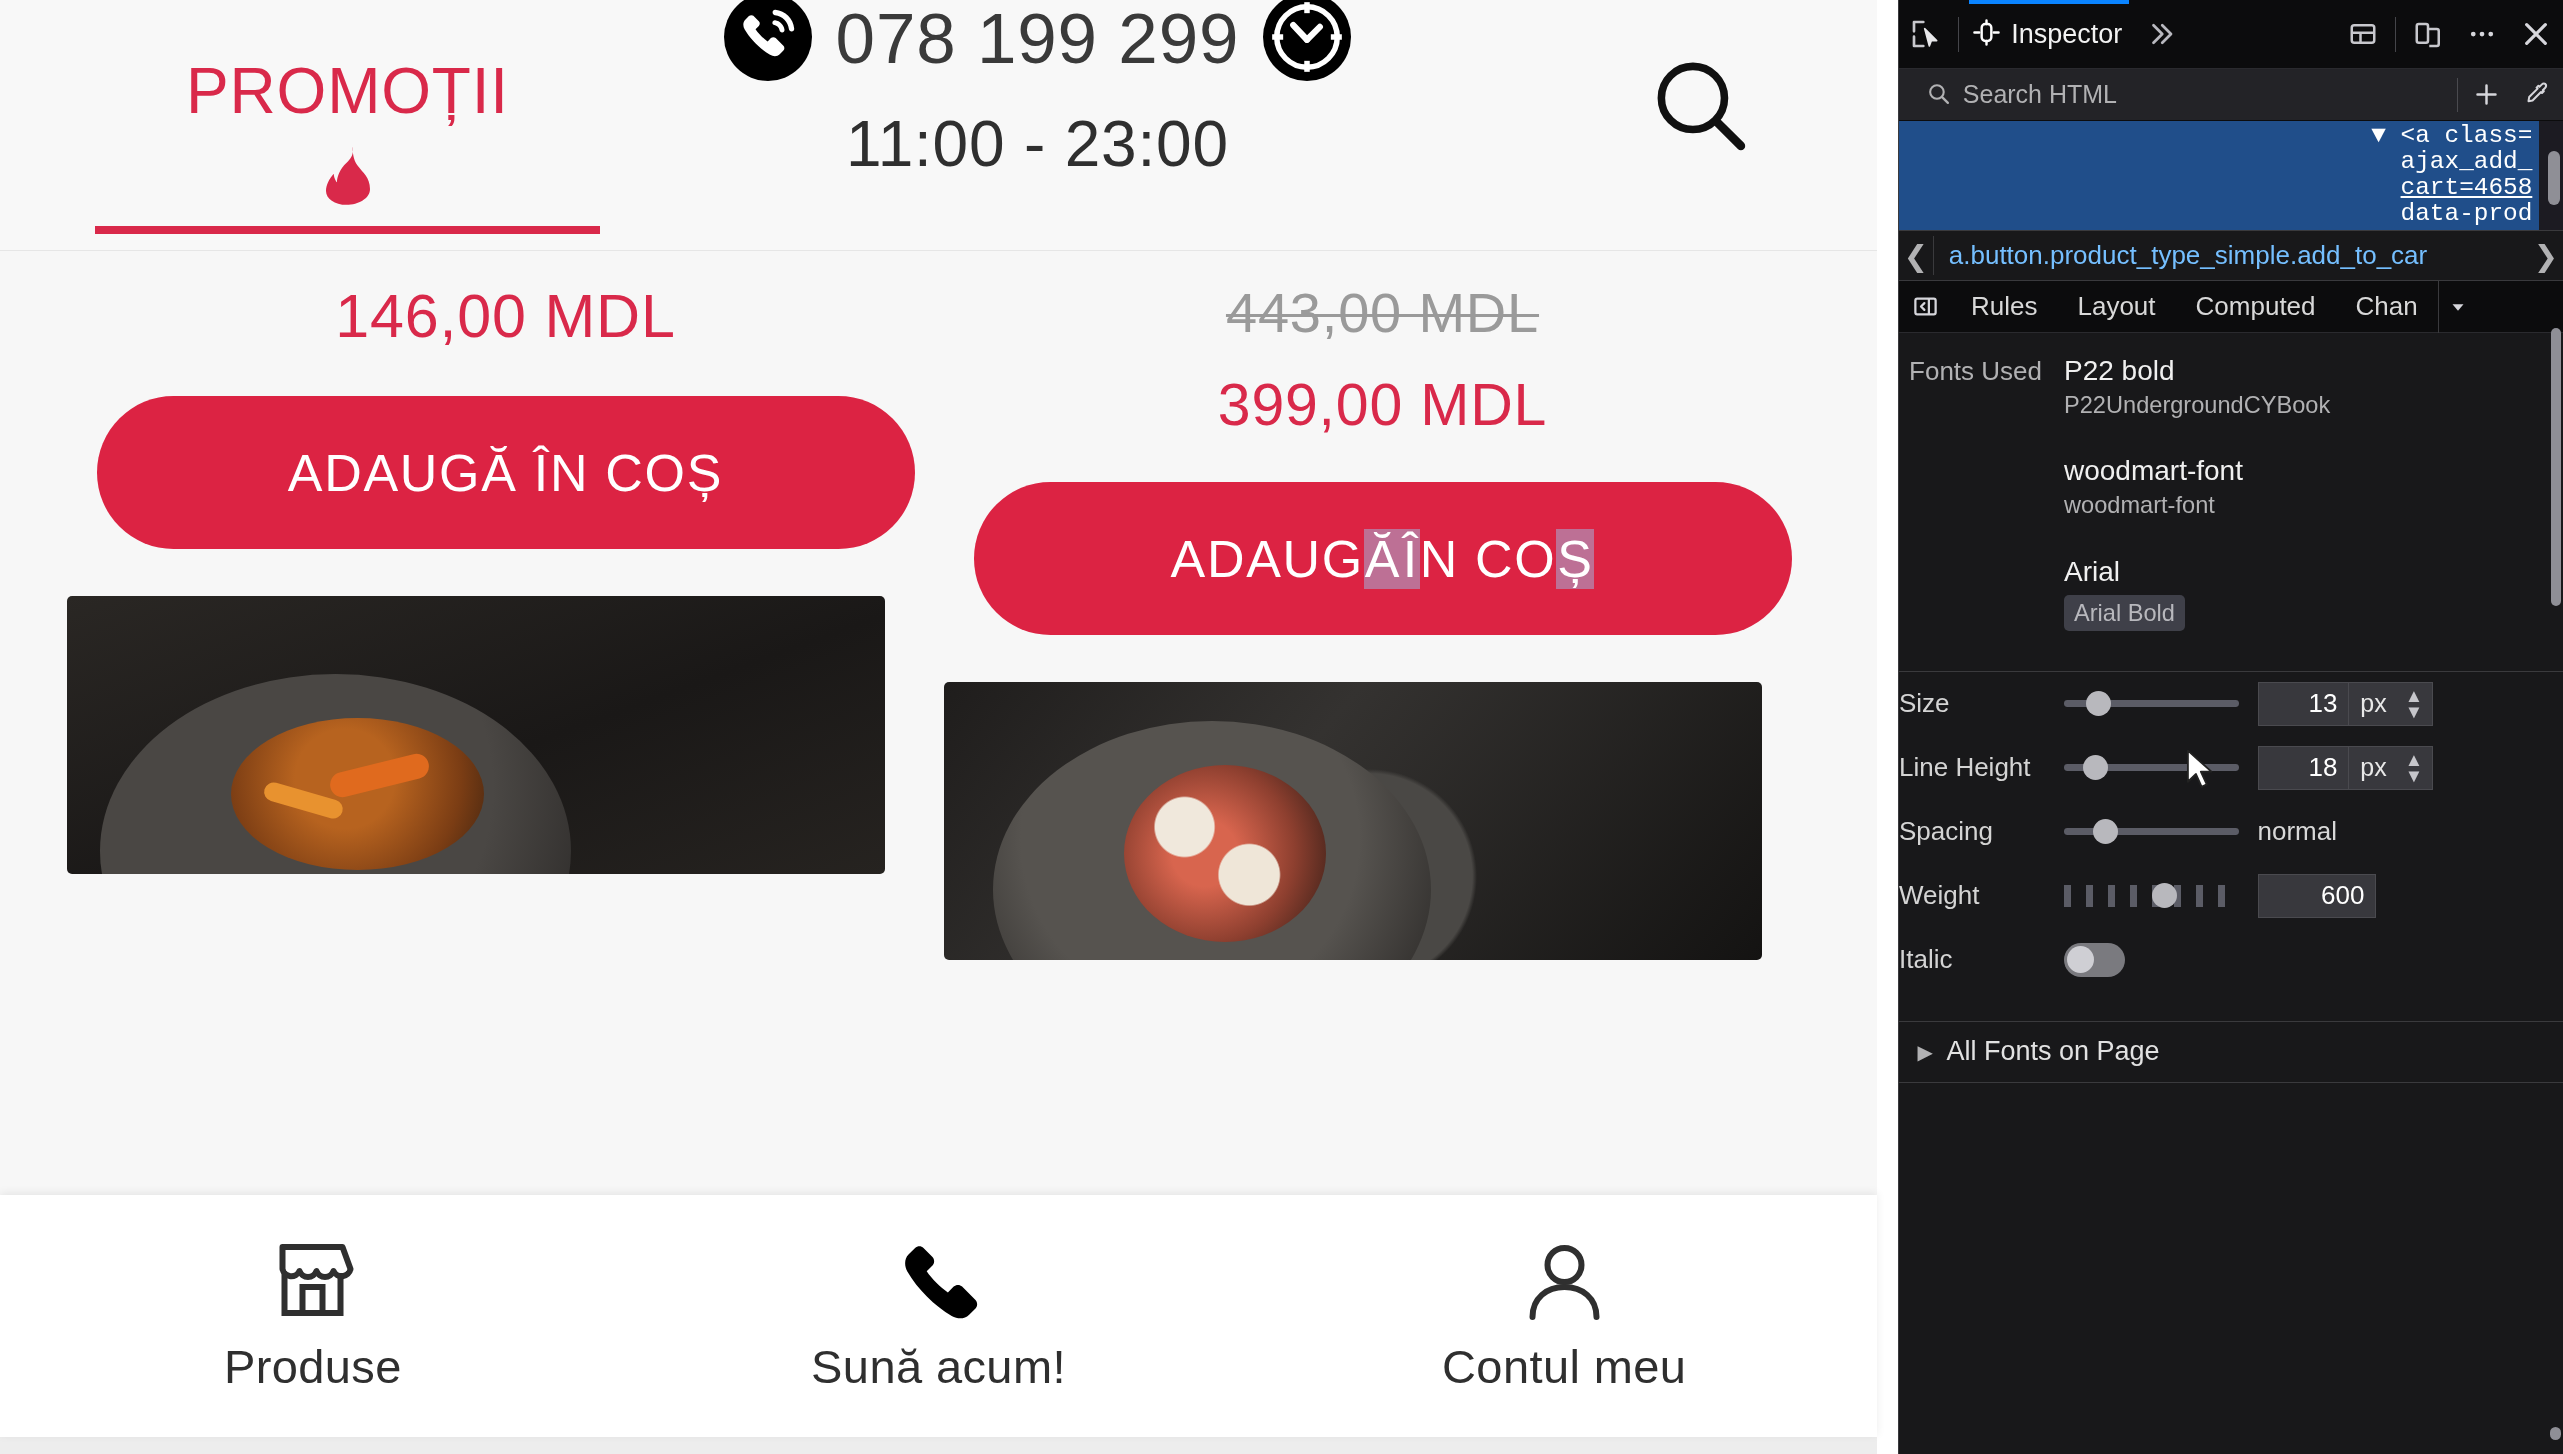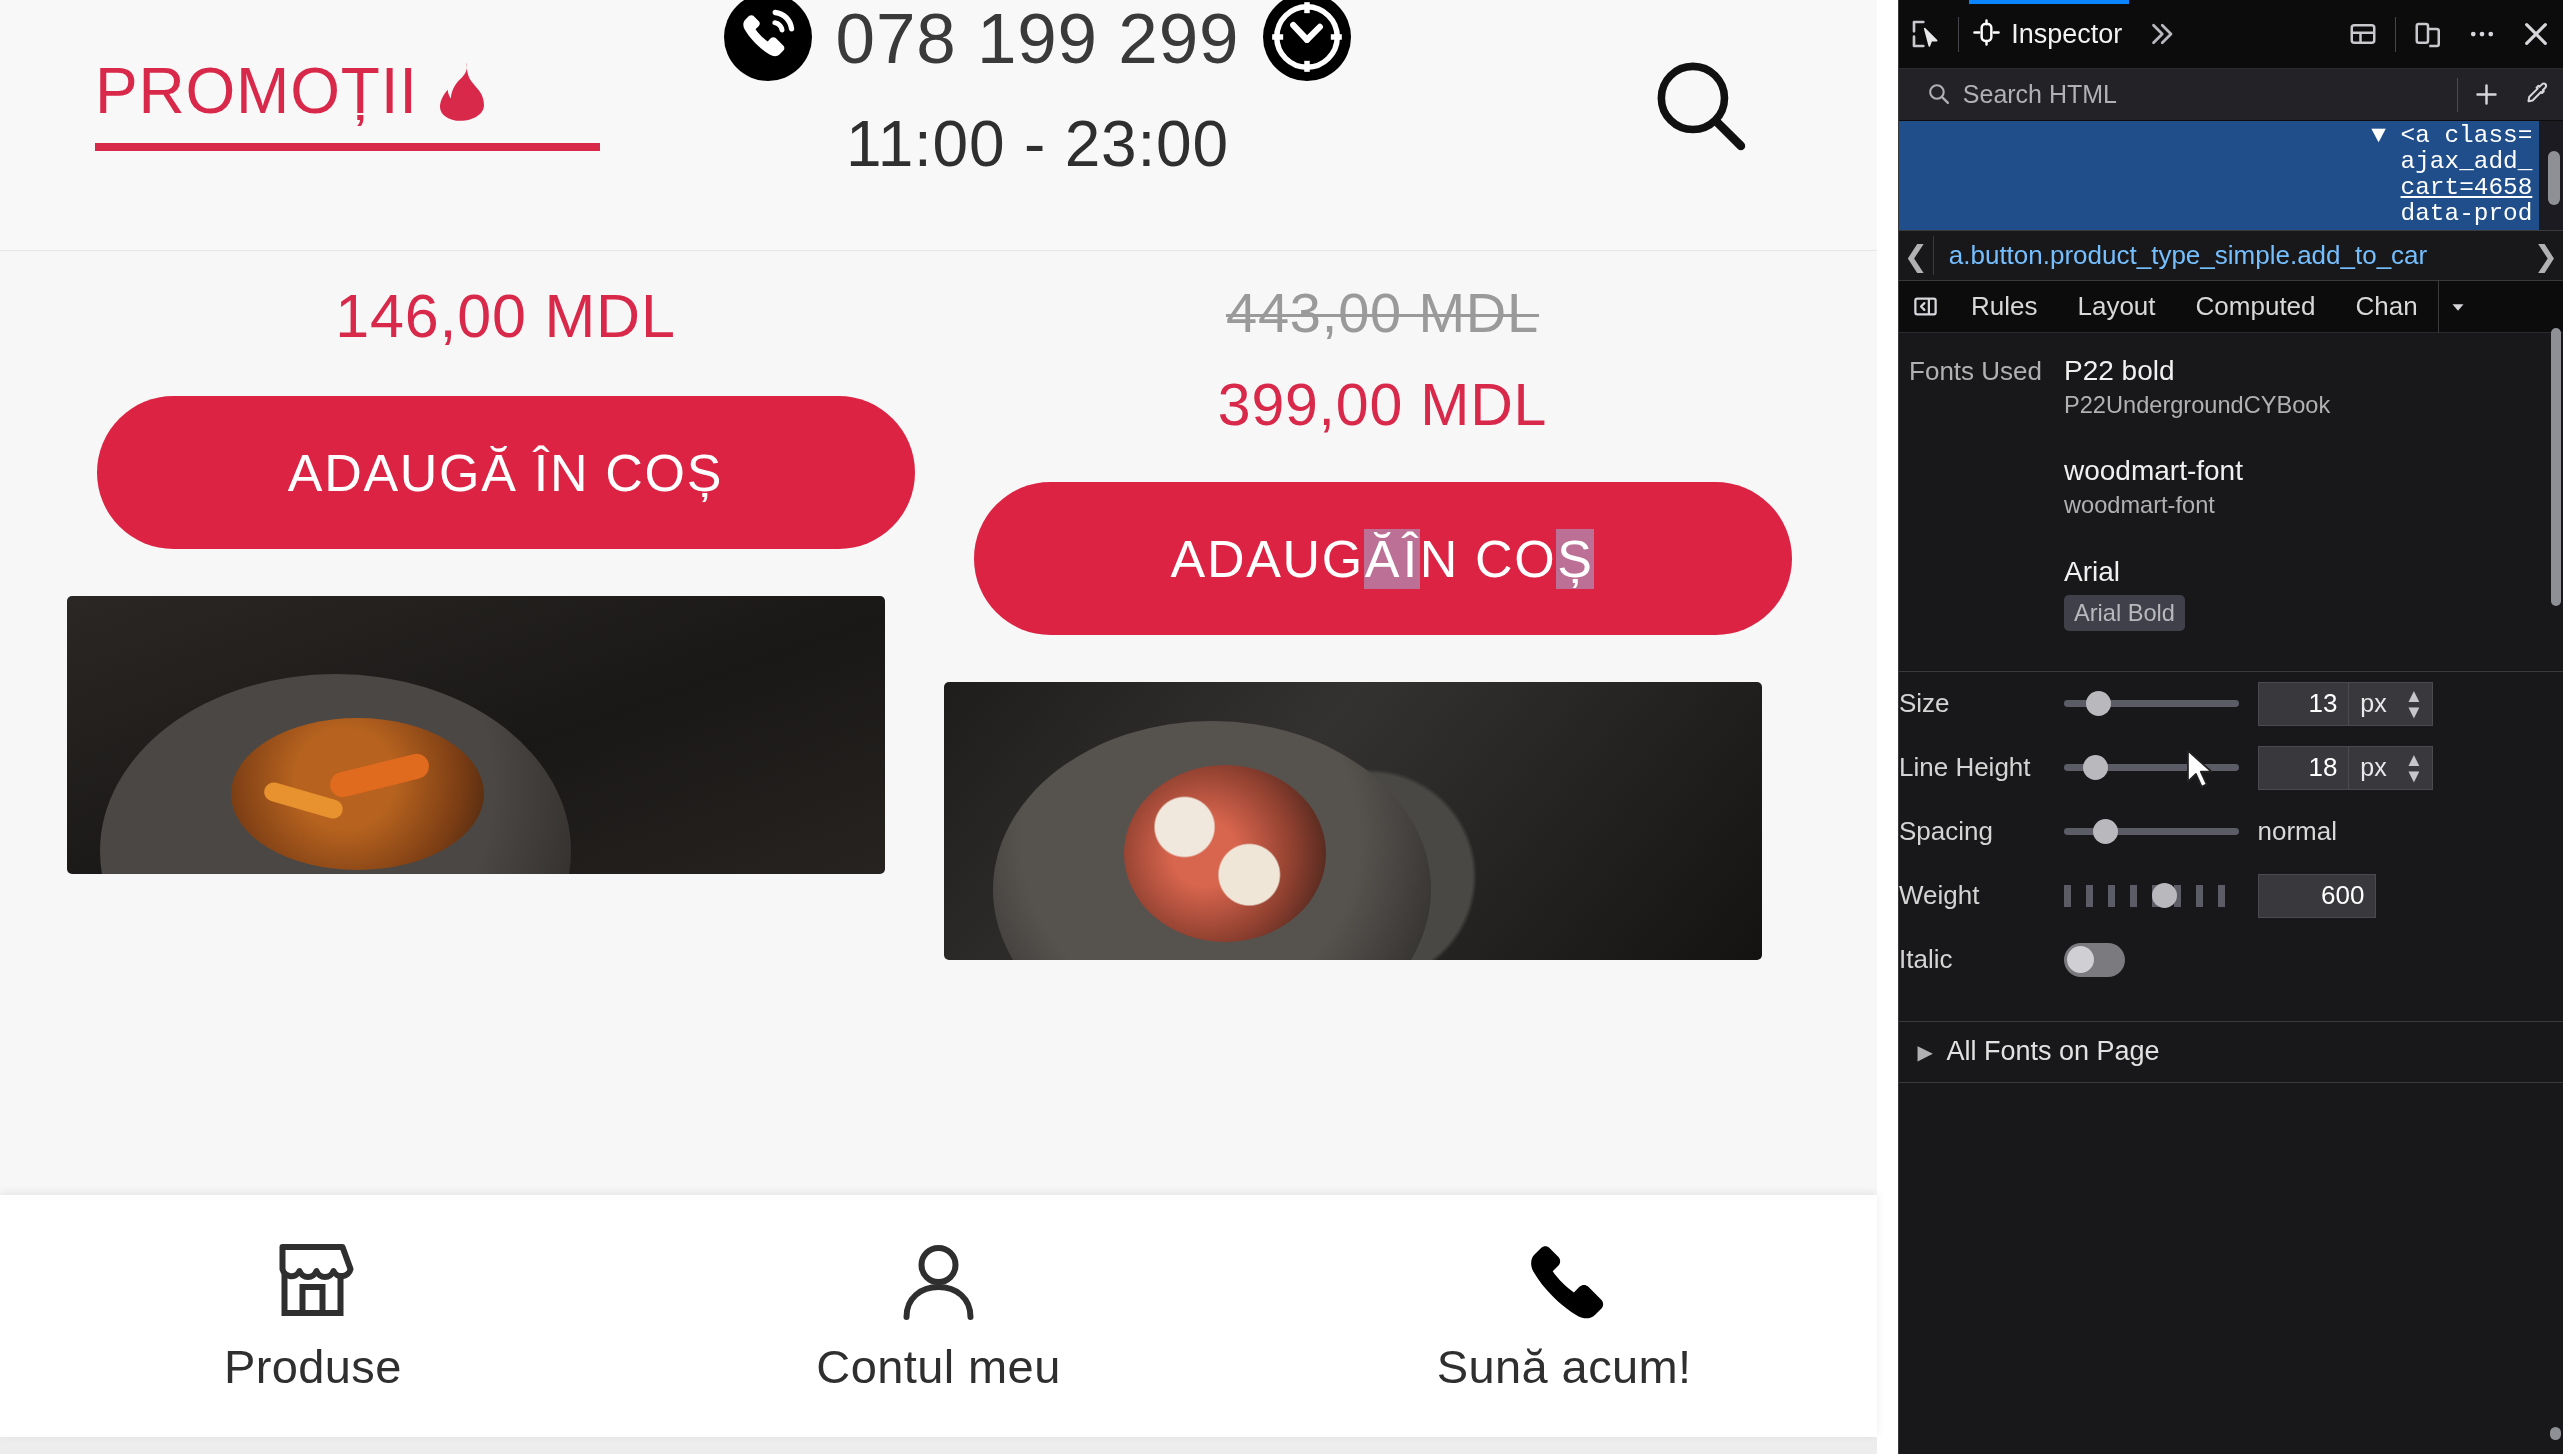--- a/index.html
+++ b/index.html
@@ -22,21 +22,21 @@
 
   
   .site-header {
     position: absolute; top: 0; left: 0;
     width: 1877px; height: 251px;
     background: #f8f8f8;
     border-bottom: 1.7px solid #e6e6e6;
     overflow: hidden;
   }
   .promo-block { position: absolute; left: 95px; top: 59px; }
-  .promo-row { display: flex; align-items: center; gap: 22px; }
+  .promo-row { display: flex; align-items: center; gap: 22px; flex-direction: column; }
   .promo-title {
     font-size: 64px; font-weight: 400; color: #d9294a;
     letter-spacing: 0.8px; line-height: 1;
     font-family: "Liberation Sans", sans-serif;
   }
   .flame { width: 44px; height: 61px; display: block; }
   .promo-underline {
     margin-top: 20px; width: 505px; height: 8.4px; background: #d9294a;
   }
 
@@ -525,34 +525,34 @@
             <path d="M8 18 v20 h28 v-20" fill="none" stroke="#2f2f2f" stroke-width="3"></path>
             <path d="M17 38 v-13 h10 v13" fill="none" stroke="#2f2f2f" stroke-width="3"></path>
           </svg>
         </span>
         <span class="nav-label">Produse</span>
       </div>
 
       <div class="nav-item">
         <span>
           <svg class="nav-icon" viewBox="0 0 44 44">
+            <path d="M14.5 5.5c-1.1-1.1-3-1.1-4.2 0L7 8.8C4.9 10.9 4.8 14.3 6.5 17.4c4.8 8.4 13.7 17.3 22.1 22.1 3.1 1.7 6.5 1.6 8.6-.5l3.3-3.3c1.1-1.1 1.1-3 0-4.2l-6.7-6.7c-1.1-1.1-3-1.1-4.2 0l-2.9 2.9c-3.8-2.6-8-6.8-10.6-10.6l2.9-2.9c1.1-1.1 1.1-3 0-4.2l-4.5-4.5z" fill="#000"></path>
+          </svg>
+        </span>
+        <span class="nav-label">Sună acum!</span>
+      </div>
+
+      <div class="nav-item">
+        <span>
+          <svg class="nav-icon" viewBox="0 0 44 44">
             <circle cx="22" cy="14" r="8.5" fill="none" stroke="#2f2f2f" stroke-width="3"></circle>
             <path d="M6 40 c0 -9.5 7.2 -15 16 -15 c8.8 0 16 5.5 16 15" fill="none" stroke="#2f2f2f" stroke-width="3" stroke-linecap="round"></path>
           </svg>
         </span>
         <span class="nav-label">Contul meu</span>
-      </div>
-
-      <div class="nav-item">
-        <span>
-          <svg class="nav-icon" viewBox="0 0 44 44">
-            <path d="M14.5 5.5c-1.1-1.1-3-1.1-4.2 0L7 8.8C4.9 10.9 4.8 14.3 6.5 17.4c4.8 8.4 13.7 17.3 22.1 22.1 3.1 1.7 6.5 1.6 8.6-.5l3.3-3.3c1.1-1.1 1.1-3 0-4.2l-6.7-6.7c-1.1-1.1-3-1.1-4.2 0l-2.9 2.9c-3.8-2.6-8-6.8-10.6-10.6l2.9-2.9c1.1-1.1 1.1-3 0-4.2l-4.5-4.5z" fill="#000"></path>
-          </svg>
-        </span>
-        <span class="nav-label">Sună acum!</span>
       </div>
     </div>
 
     <div class="page-bottom-strip"></div>
     <div class="page-right-gutter"></div>
   </div>
 
   <div id="devtools">
 
     <div class="dt-toolbar">

